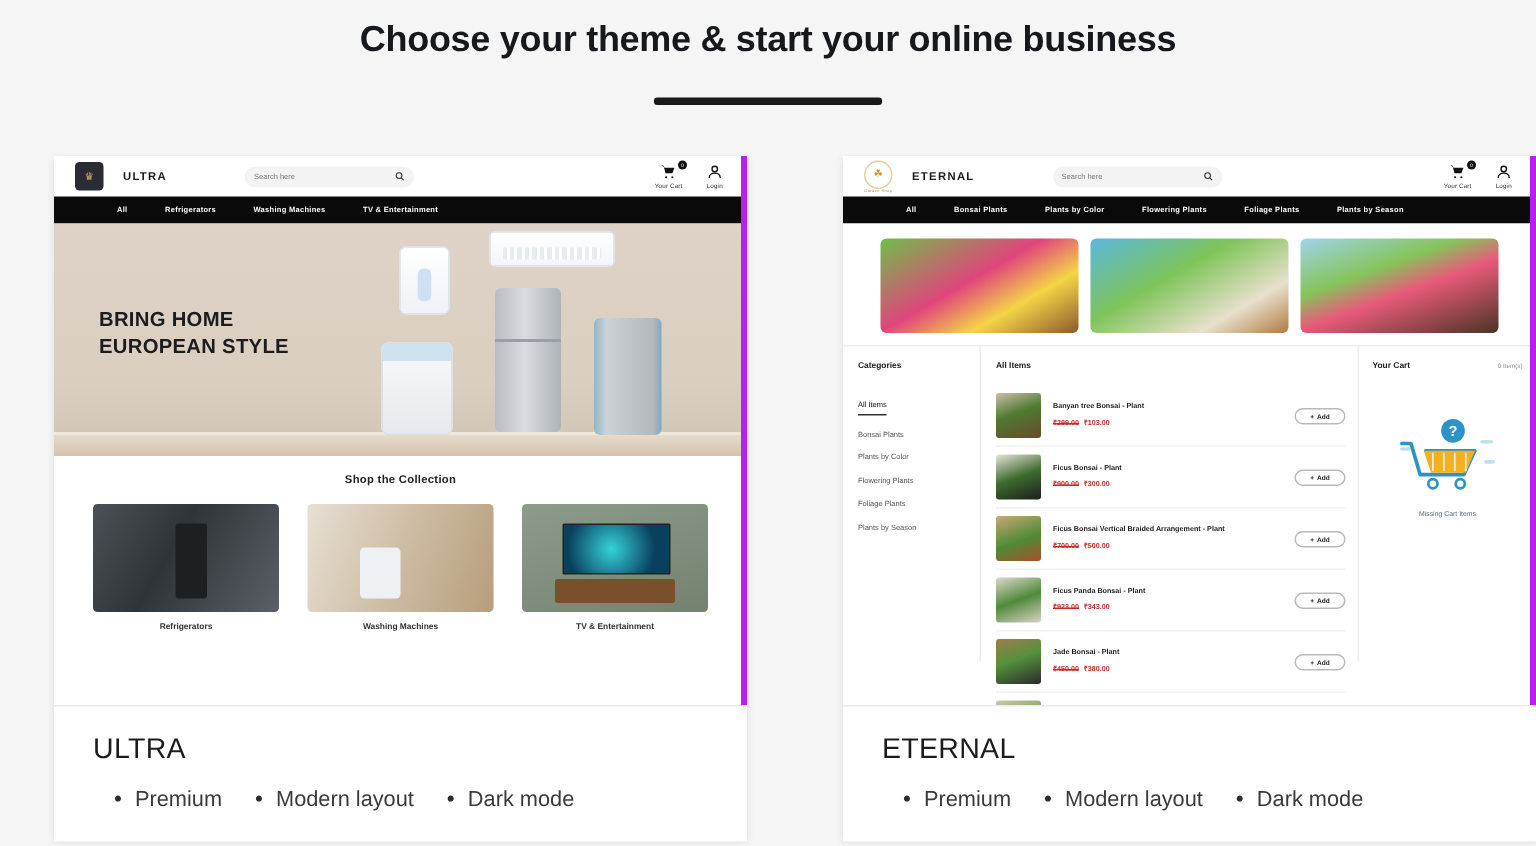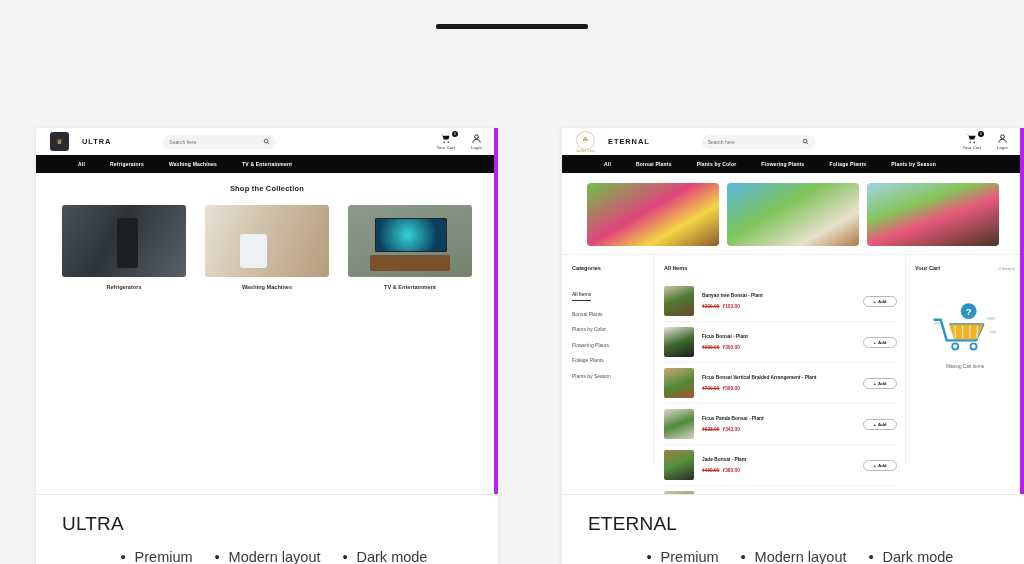--- a/index.html
+++ b/index.html
@@ -233,34 +233,35 @@
   .cart-count { font-size: 4.2px; color: #8a8a8a; }
   .cart-illus { margin: 28px auto 0; width: 74px; height: 56px; position: relative; }
   .empty-text { text-align: center; font-size: 4.6px; color: #5a6b75; margin-top: 9px; }
 
   
   .caption { padding: 18px 26px 10px; }
   .caption-title {
     font-size: 19px; color: #1c1c1c; letter-spacing: .2px; font-weight: normal;
   }
   .features {
-    display: flex; gap: 22px; margin-top: 14px; padding-left: 14px; justify-content: center;
+    display: flex; gap: 22px; margin-top: 14px; padding-left: 14px;
   }
   .feature {
     font-size: 14.5px; color: #3a3a3a; position: relative; padding-left: 14px;
   }
   .feature:before {
     content: "\2022"; position: absolute; left: 0; top: -1px; color: #2c2c2c; font-size: 15px;
   }
 </style>
 </head>
 <body>
 
 <div class="page">
 
+  <h1 class="page-title">Choose your theme &amp; start your online business</h1>
   <div class="title-rule"></div>
 
   <div class="cards">
 
     <div class="theme-card">
       <div class="preview">
 
         <div class="sf-top">
           <div class="brand-logo">♛</div>
           <div class="brand-name">ULTRA</div>
@@ -291,20 +292,34 @@
           </div>
         </div>
 
         <div class="sf-nav">
           <div class="nav-item">All</div>
           <div class="nav-item">Refrigerators</div>
           <div class="nav-item">Washing Machines</div>
           <div class="nav-item">TV &amp; Entertainment</div>
         </div>
 
+        <div class="hero">
+          <div class="hero-floor"></div>
+          <div class="hero-text">
+            <div>BRING HOME</div>
+            <div>EUROPEAN STYLE</div>
+          </div>
+          <div class="appliances">
+            <div class="ap heater"></div>
+            <div class="ap ac"></div>
+            <div class="ap fridge2"></div>
+            <div class="ap fridge1"></div>
+            <div class="ap washer"></div>
+          </div>
+        </div>
 
         <div class="collection">
           <div class="collection-title">Shop the Collection</div>
           <div class="tiles">
             <div class="tile">
               <div class="tile-img tile-fridge"></div>
               <div class="tile-cap">Refrigerators</div>
             </div>
             <div class="tile">
               <div class="tile-img tile-wash"></div>

